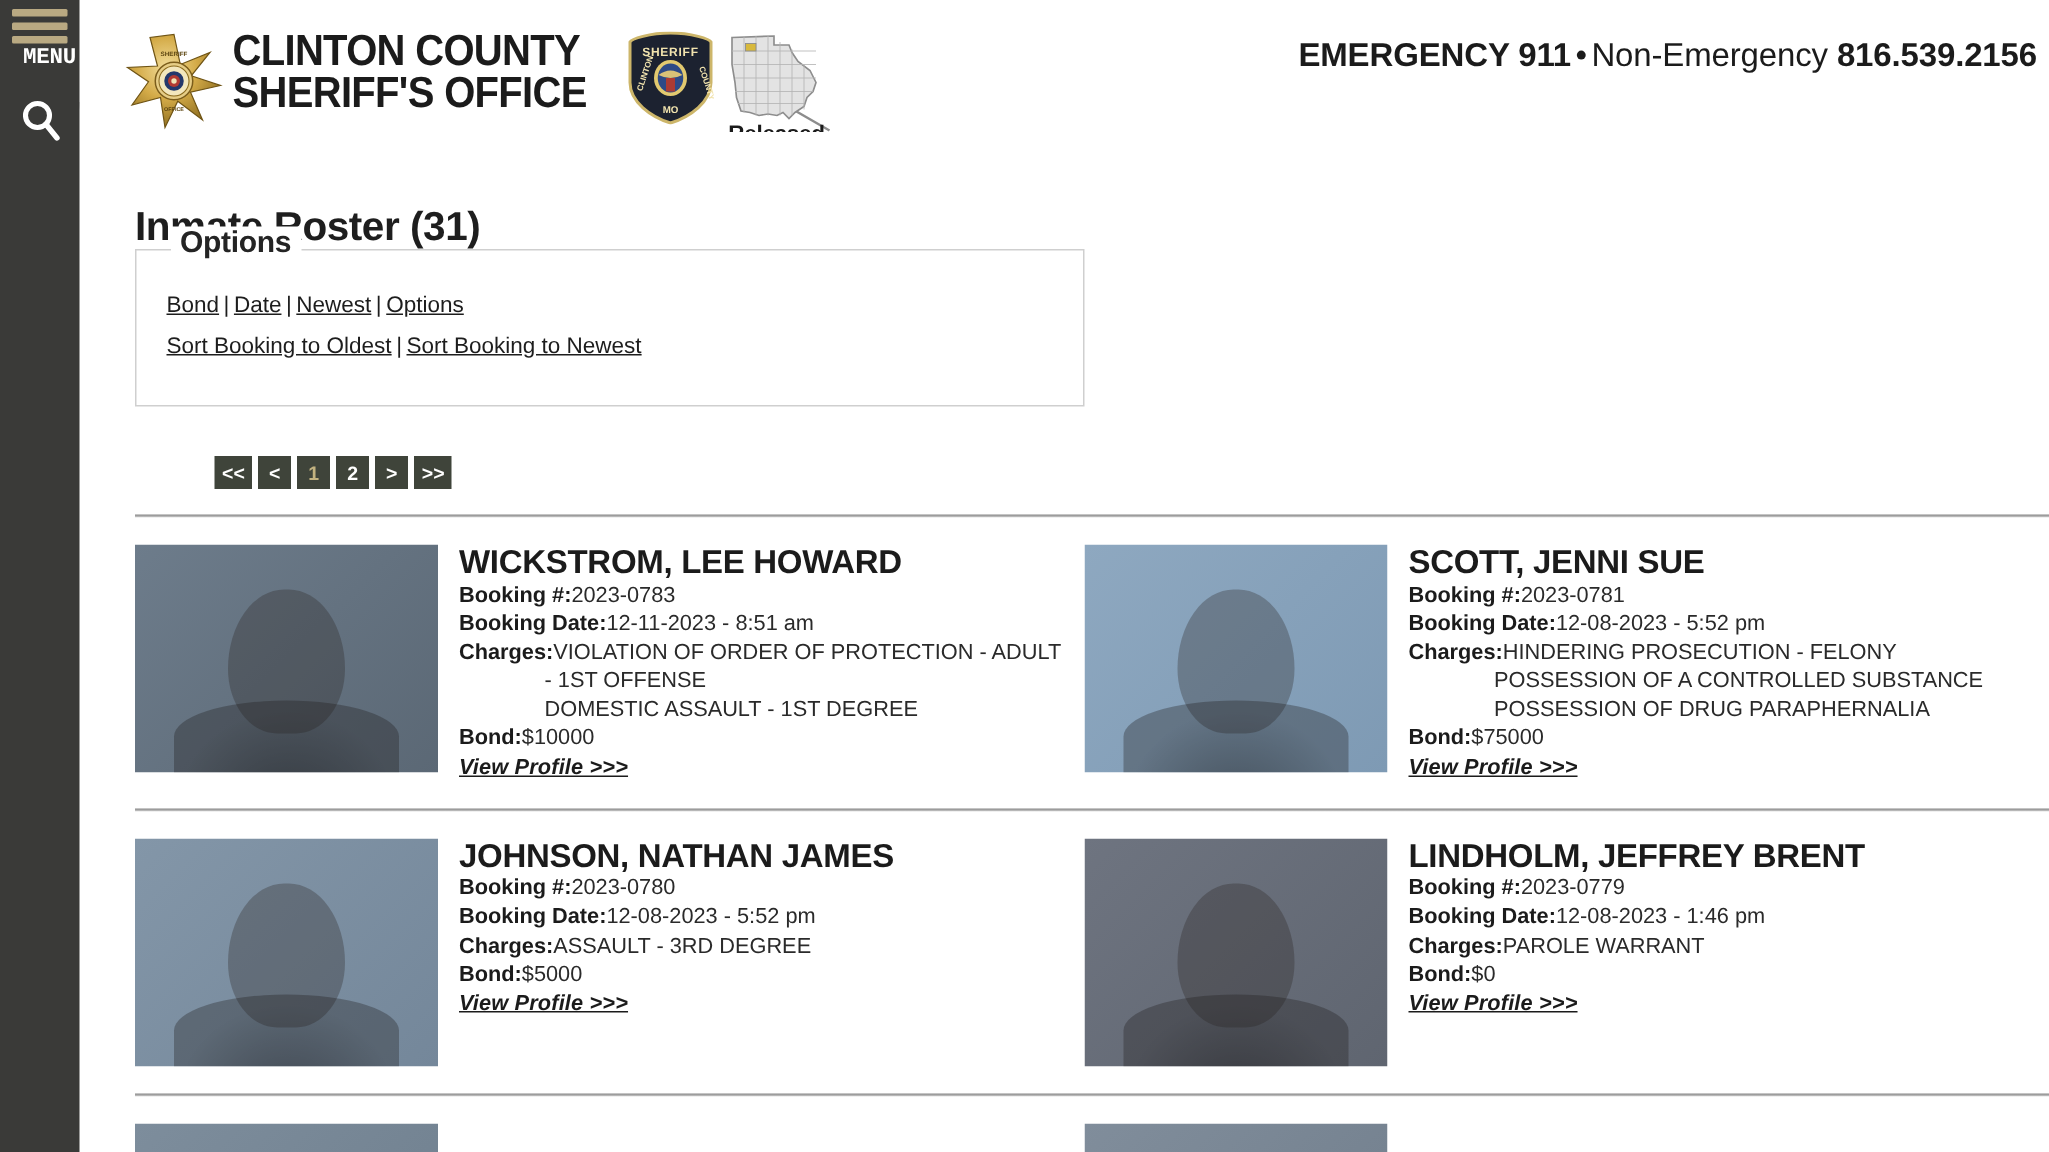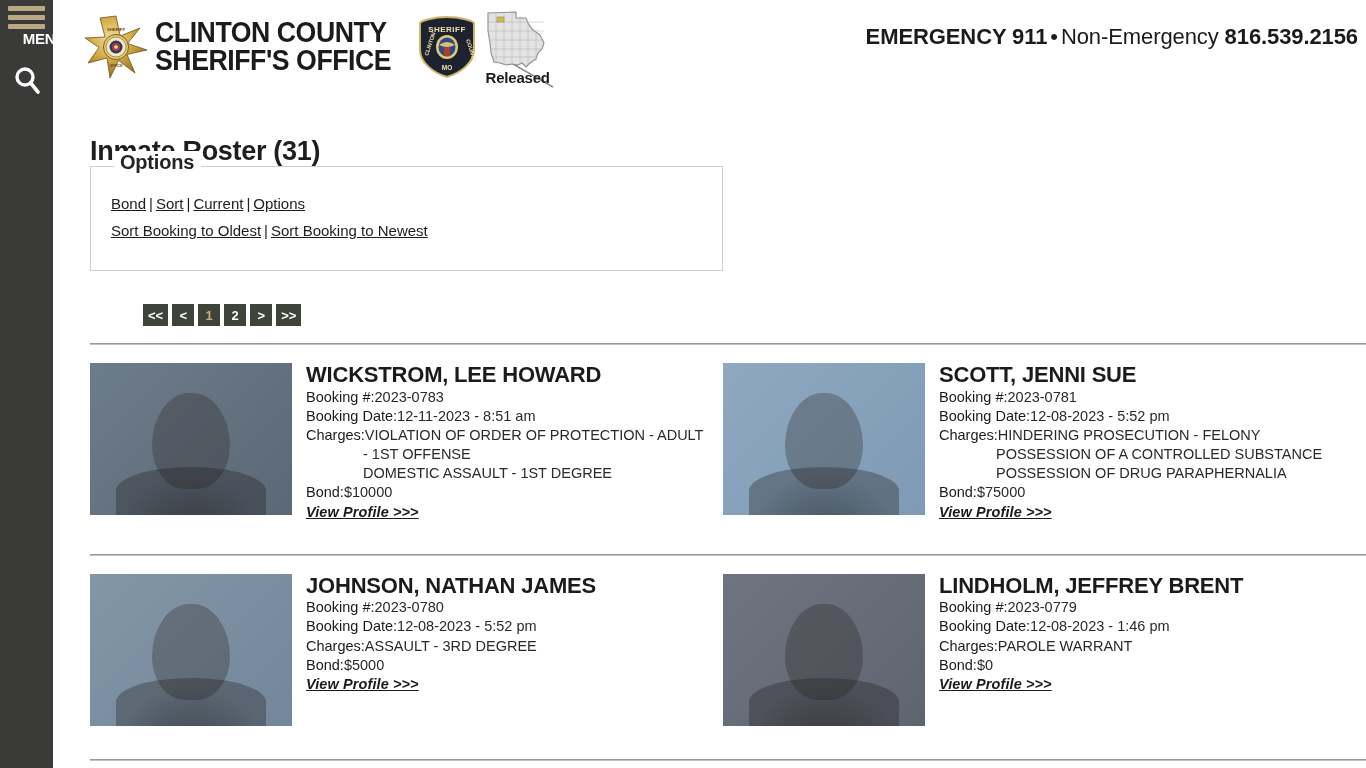--- a/index.html
+++ b/index.html
@@ -33,26 +33,26 @@
     background: #b9a982;
     border-radius: 1px;
   }
   .burger-bar.b1 { top: 6px; }
   .burger-bar.b2 { top: 15px; }
   .burger-bar.b3 { top: 24px; }
   #menu-label {
     position: absolute;
     left: 0; top: 30px;
     width: 66px;
-    text-align: right;
+    text-align: center;
     color: #ffffff;
     font-size: 15px;
     font-weight: bold;
     letter-spacing: -0.2px;
-    font-family: Liberation Sans, sans-serif;
+    font-family: Liberation Mono, monospace;
   }
   #search-toggle {
     position: absolute;
     left: 0; top: 58px;
     width: 53px; height: 46px;
     cursor: pointer;
   }
   #search-toggle svg { position: absolute; left: 13px; top: 7px; }
 
   
@@ -83,24 +83,23 @@
   }
   #header-notch-edge {
     position: absolute;
     left: 445px; top: 60px;
     width: 62px; height: 28px;
     z-index: 12;
   }
 
   #logo-area {
     position: absolute;
-    left: 30px; top: 9px;
+    left: 30px; top: 21px;
     height: 76px;
     display: flex;
-    align-items: center;
     z-index: 13;
   }
   .star-badge { position: relative; width: 66px; height: 66px; }
   .logo-title {
     margin-left: 6px;
     font-family: "Liberation Sans Narrow", "Liberation Sans", sans-serif;
     font-weight: bold;
     color: #1b1b1b;
     line-height: 0.96;
     letter-spacing: -0.5px;
@@ -209,21 +208,21 @@
   }
   .pg.current { color: #c2b280; }
 
   
   #roster { position: absolute; left: 37px; top: 255px; width: 1276px; }
   .roster-row { position: relative; width: 1276px; }
   .row-divider {
     width: 1276px; height: 2px;
     background: linear-gradient(to bottom,#8a8a8a 0%,#a8a8a8 55%,#e2e2e2 100%);
   }
-  .row-inner { display: flex; padding-top: 18px; padding-bottom: 33px; }
+  .row-inner { display: flex; padding-top: 18px; padding-bottom: 18px; }
   .inmate {
     display: flex;
     width: 633px;
     align-items: flex-start;
   }
   .mugshot {
     width: 202px;
     height: 152px;
     flex: 0 0 202px;
     position: relative;
@@ -235,21 +234,21 @@
   .inmate-name {
     font-size: 22px;
     font-weight: bold;
     color: #1b1b1b;
     line-height: 1.08;
     letter-spacing: -0.2px;
     margin-bottom: 1px;
     white-space: nowrap;
   }
   .field { font-size: 14.5px; color: #2a2a2a; line-height: 1.32; }
-  .field .lbl { font-weight: normal; color: #1b1b1b; }
+  .field .lbl { font-weight: bold; color: #1b1b1b; }
   .charge-extra { padding-left: 57px; }
   .view-profile {
     display: inline-block;
     margin-top: 1px;
     font-size: 14.5px;
     font-weight: bold;
     font-style: italic;
     color: #1b1b1b;
     text-decoration: underline;
     cursor: pointer;
@@ -359,21 +358,21 @@
     <span class="b">816.539.2156</span>
   </div>
 </div>
 
 <div id="main">
 
   <h1 id="page-title">Inmate Roster (31)</h1>
 
   <div id="options-box">
     <div id="options-legend">Options</div>
-    <div class="opt-row r1"><span class="opt-link">Bond</span><span class="opt-sep">|</span><span class="opt-link">Sort</span><span class="opt-sep">|</span><span class="opt-link">Current</span><span class="opt-sep">|</span><span class="opt-link">Options</span></div>
+    <div class="opt-row r1"><span class="opt-link">Bond</span><span class="opt-sep">|</span><span class="opt-link">Date</span><span class="opt-sep">|</span><span class="opt-link">Newest</span><span class="opt-sep">|</span><span class="opt-link">Options</span></div>
     <div class="opt-row r2"><span class="opt-link">Sort Booking to Oldest</span><span class="opt-sep">|</span><span class="opt-link">Sort Booking to Newest</span></div>
   </div>
 
   <div id="pager">
       <div class="pg">&lt;&lt;</div>
       <div class="pg">&lt;</div>
       <div class="pg current">1</div>
       <div class="pg">2</div>
       <div class="pg">&gt;</div>
       <div class="pg">&gt;&gt;</div>

